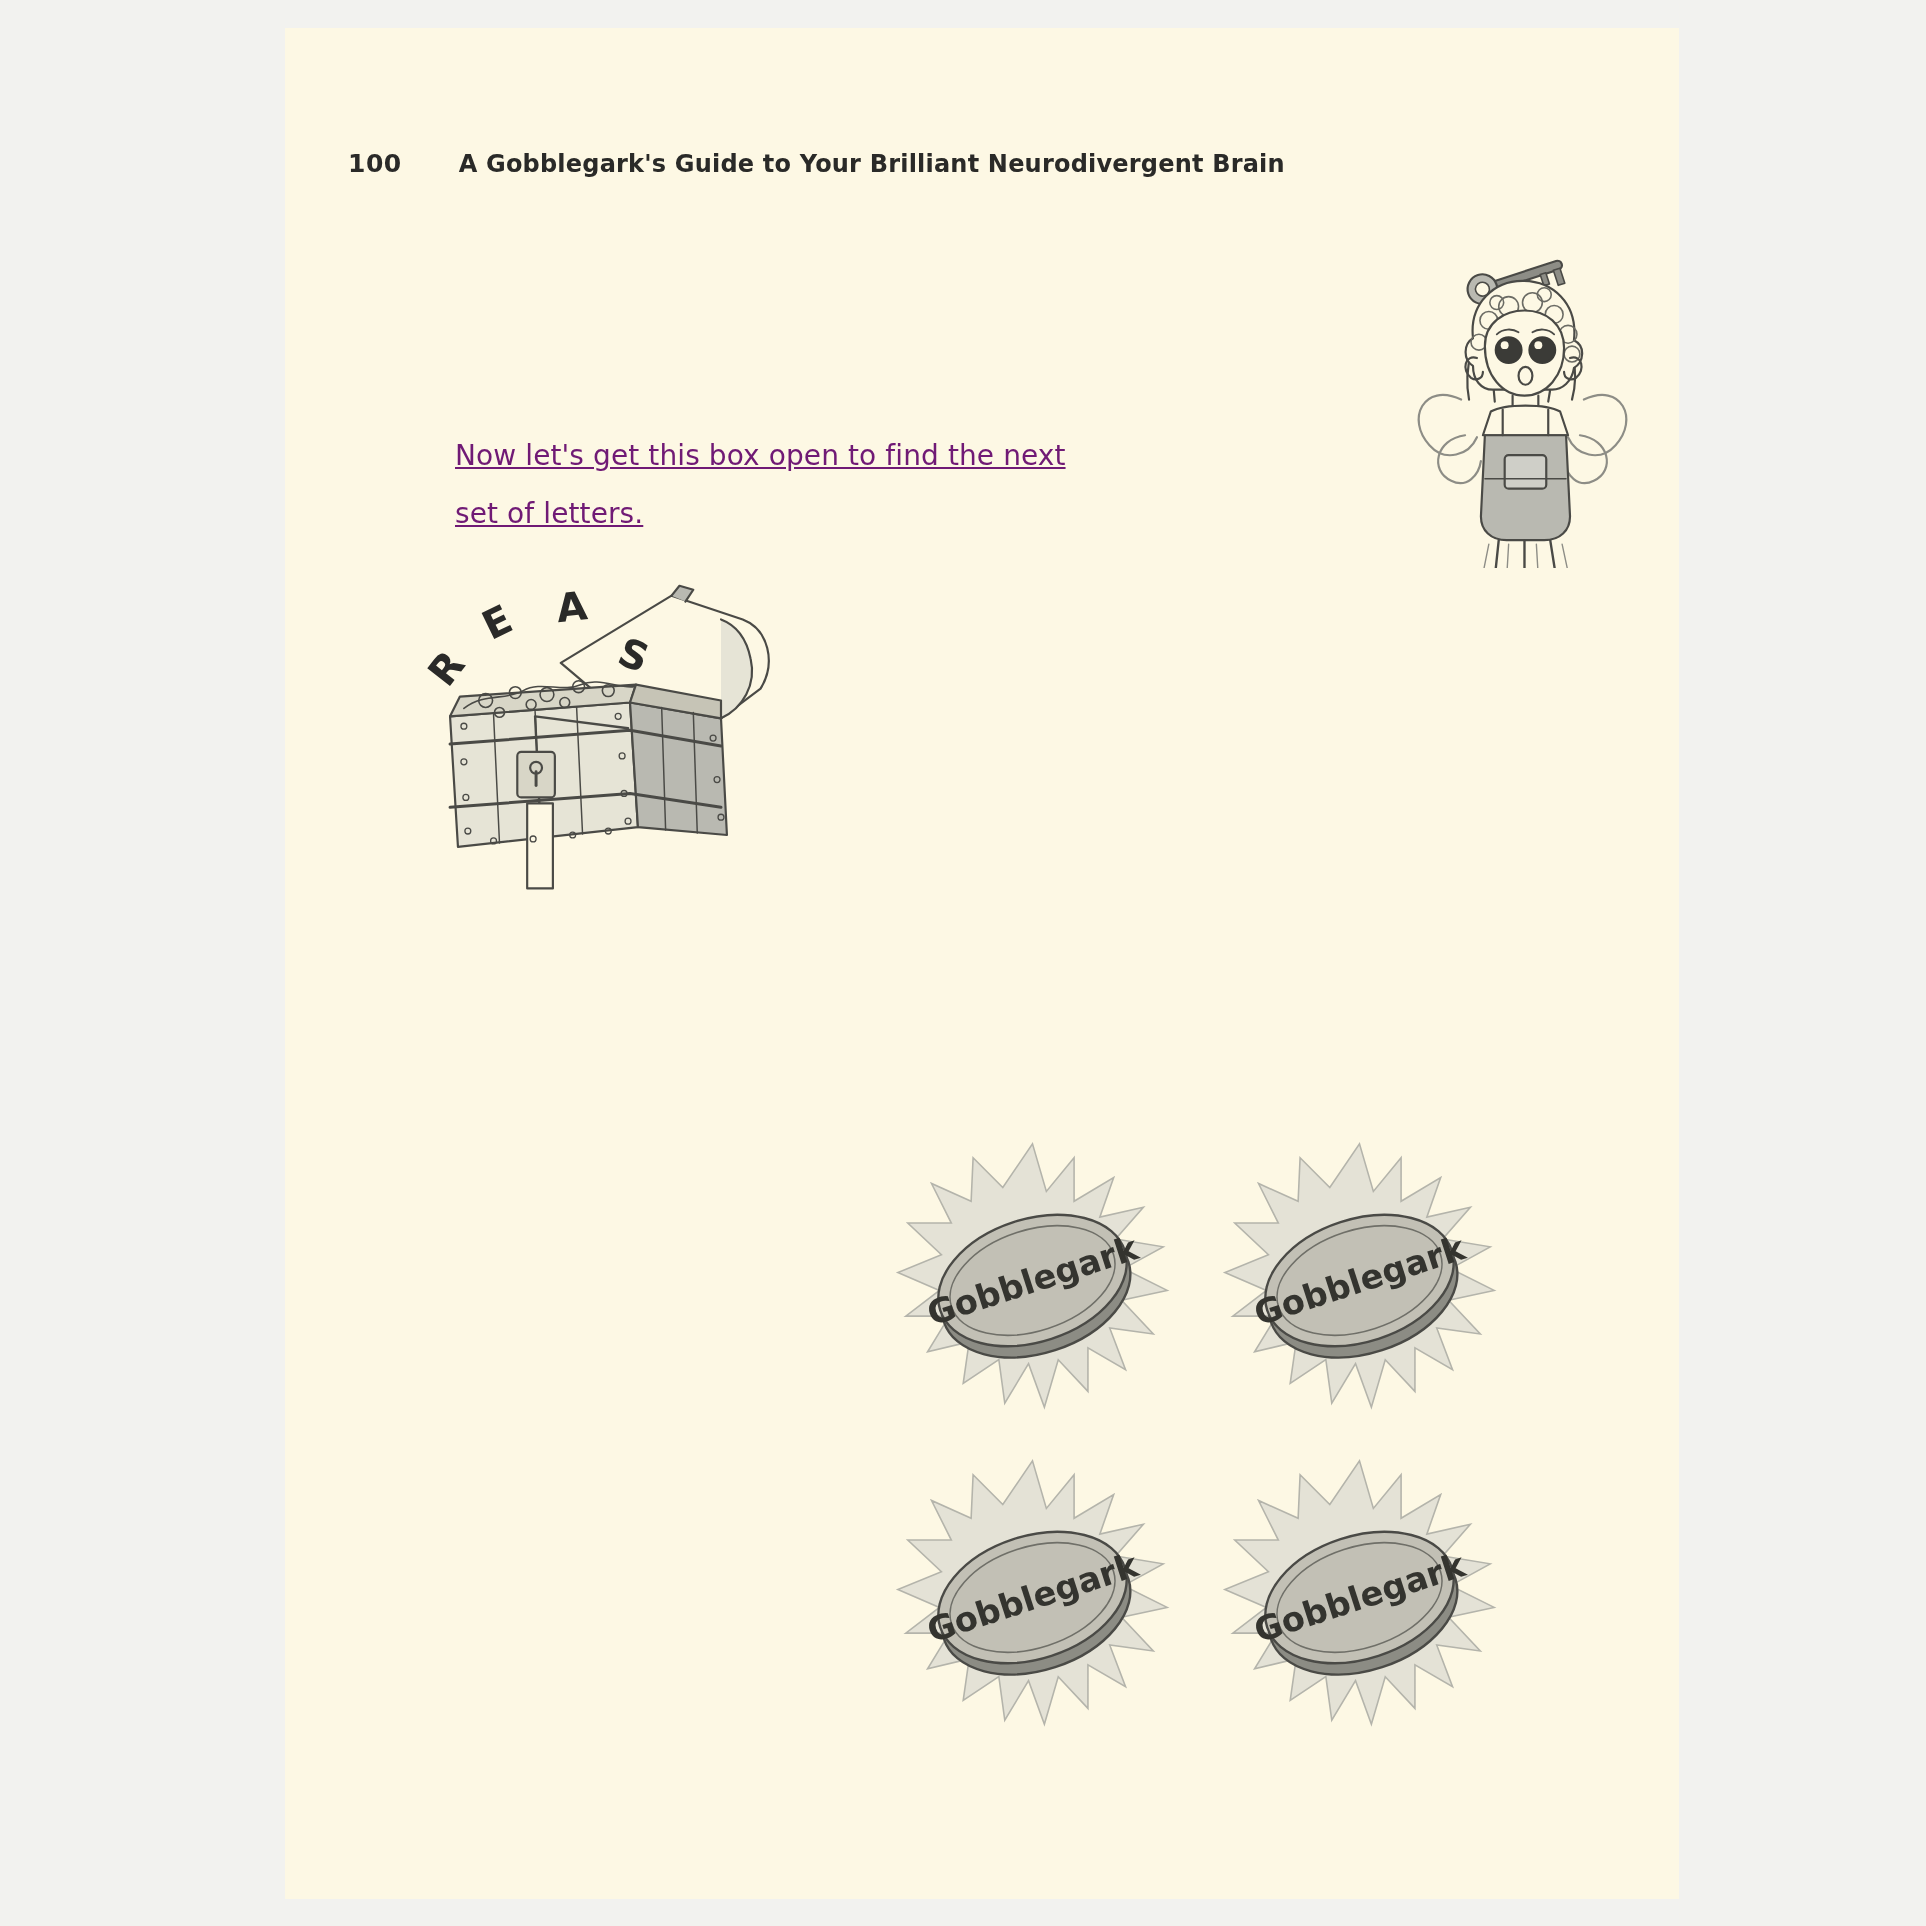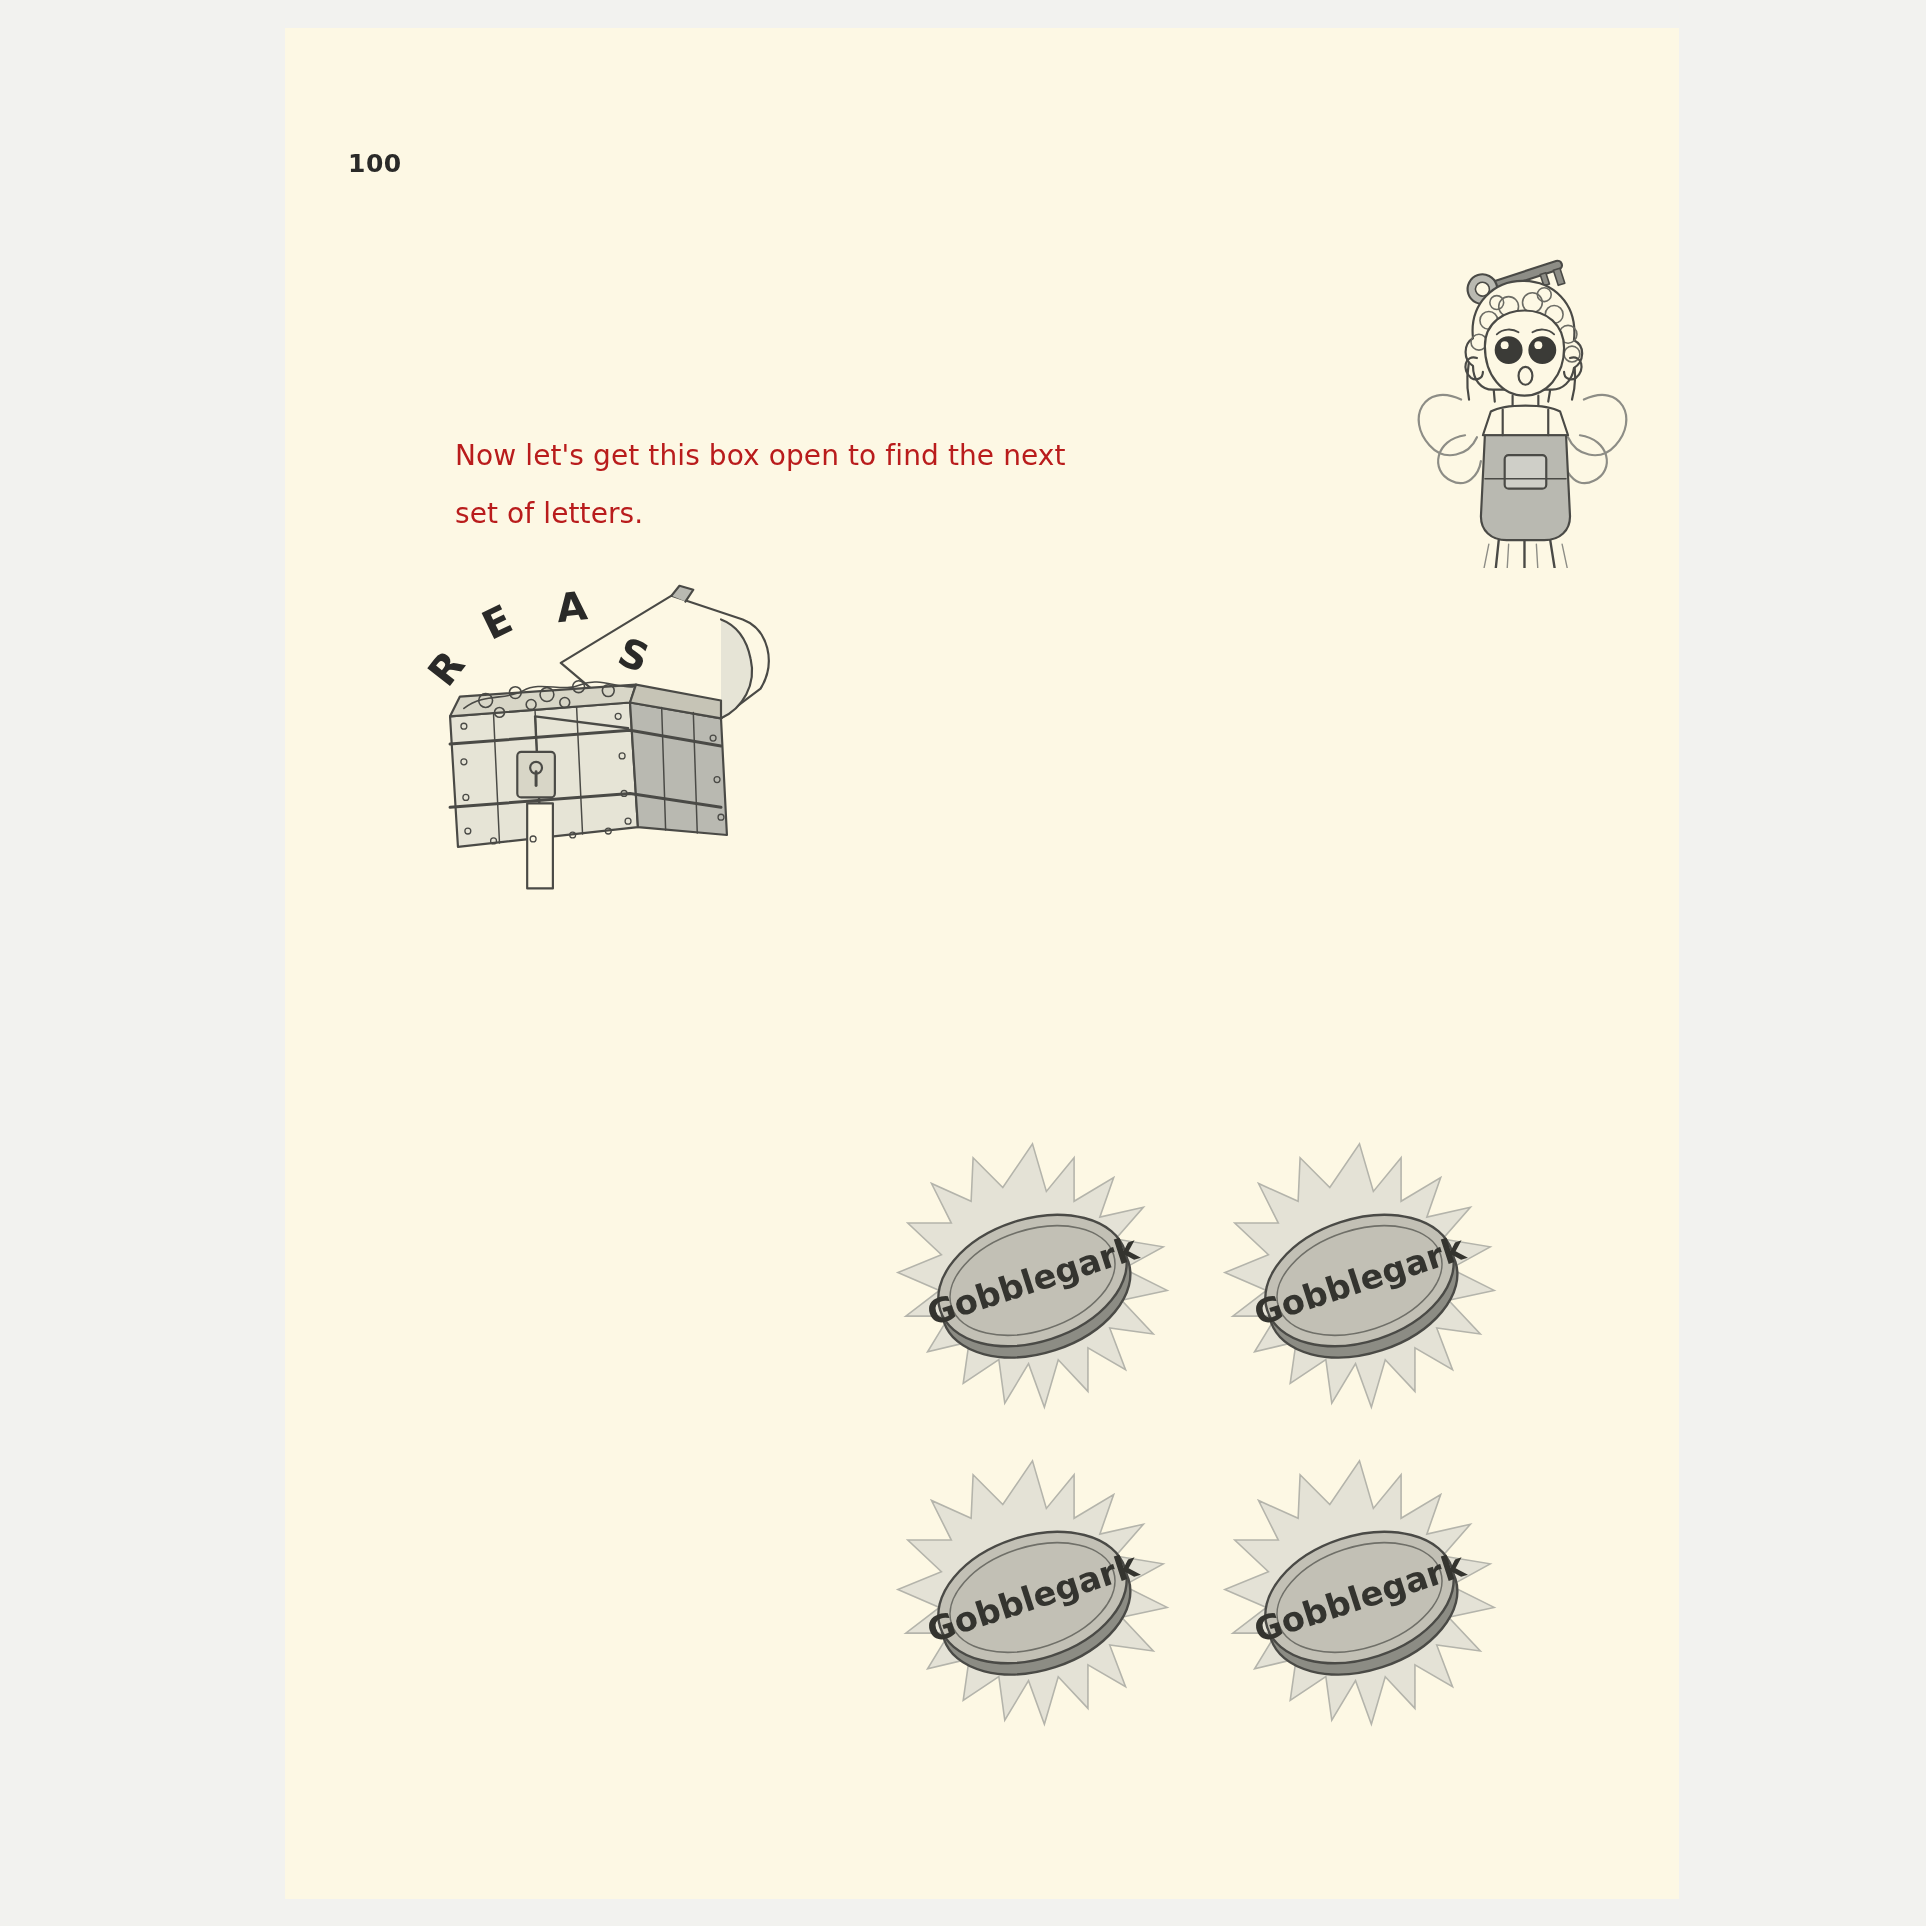--- a/index.html
+++ b/index.html
@@ -41,25 +41,26 @@
   .runhead .title {
     font-family: "DejaVu Sans", sans-serif;
     font-weight: bold;
     font-size: 24px;
     letter-spacing: 0.2px;
   }
 
   
   .para {
     position: absolute;
-    color: #b91c1c;
+    color: #701a75;
     font-family: "DejaVu Sans", sans-serif;
     font-size: 28px;
     line-height: 58px;
     letter-spacing: 0.1px;
+    text-decoration: underline;
   }
   #para1 { left: 170px; top: 371px; width: 614px; }
   #para2 { left: 616px; top: 718px; width: 594px; }
   #para3 { left: 168px; top: 1020px; width: 1079px; text-align: center; }
 
   
   .art { position: absolute; }
   #fairy-art { left: 1089px; top: 223px; width: 297px; height: 317px; }
   #chest-art { left: 139px; top: 540px; width: 416px; height: 356px; }
   .coin-art { width: 297px; height: 297px; }
@@ -75,20 +76,21 @@
     gap: 20px 30px;
   }
 </style>
 </head>
 <body>
 
 <div class="page">
 
   <div class="runhead">
     <span class="folio">100</span>
+    <span class="title">A Gobblegark's Guide to Your Brilliant Neurodivergent Brain</span>
   </div>
 
   <div class="art" id="fairy-art">
     <svg viewBox="0 0 300 320" width="297" height="317" aria-hidden="true">
       <g fill="none" stroke="#4a4a46" stroke-width="2.2" stroke-linecap="round" stroke-linejoin="round">
 
         <g transform="rotate(-18 150 40)">
           <rect x="118" y="22" width="78" height="9" rx="4.5" fill="#8d8d86" stroke="#4a4a46"></rect>
           <circle cx="112" cy="26" r="15" fill="#b9b9b1" stroke="#4a4a46"></circle>
           <circle cx="112" cy="26" r="7" fill="#fdf8e4" stroke="#4a4a46" stroke-width="1.6"></circle>

